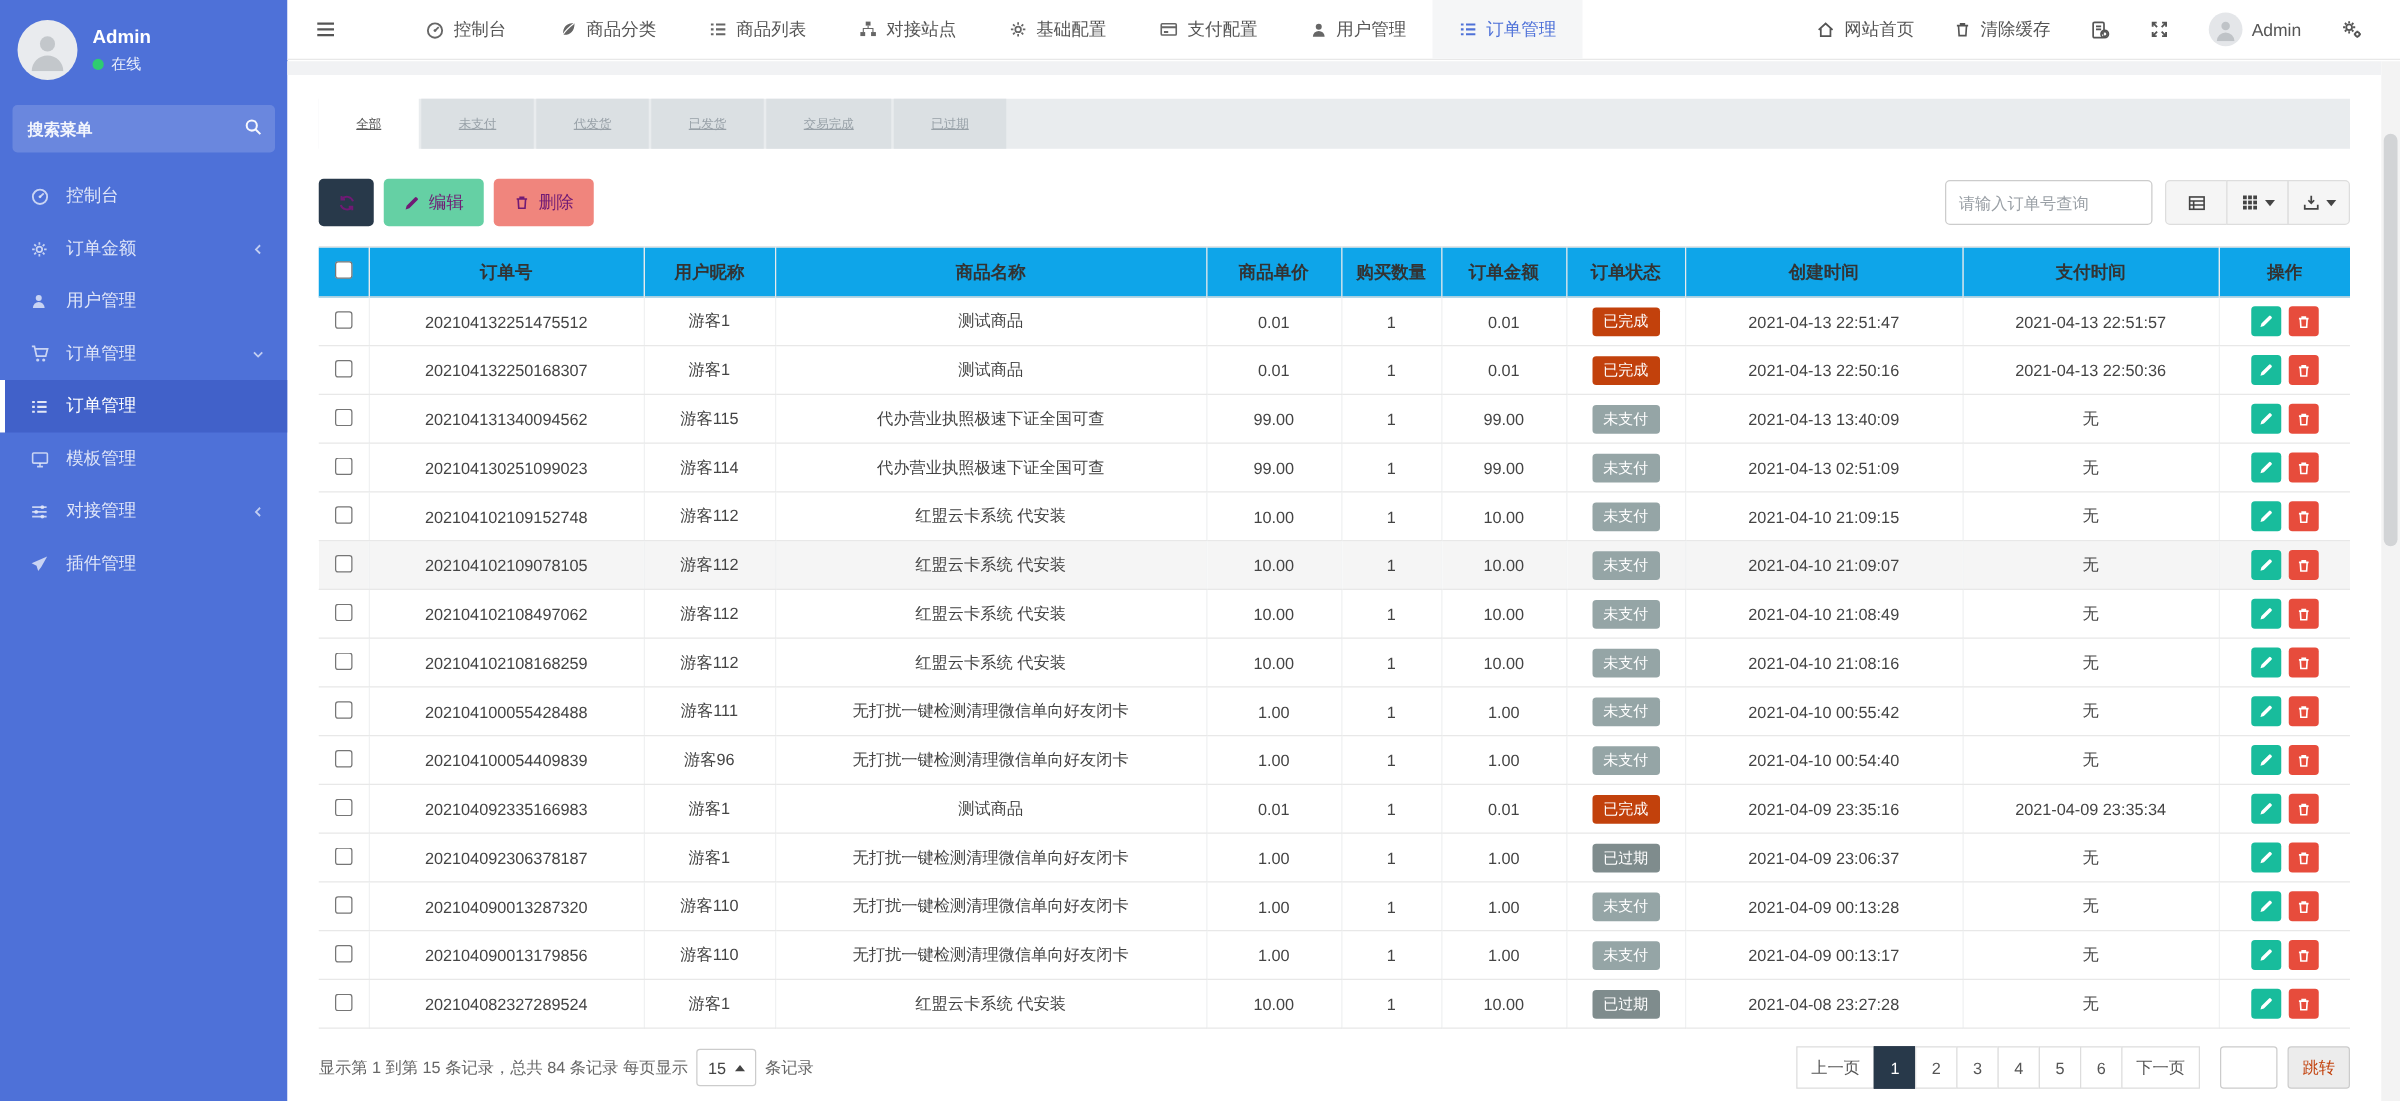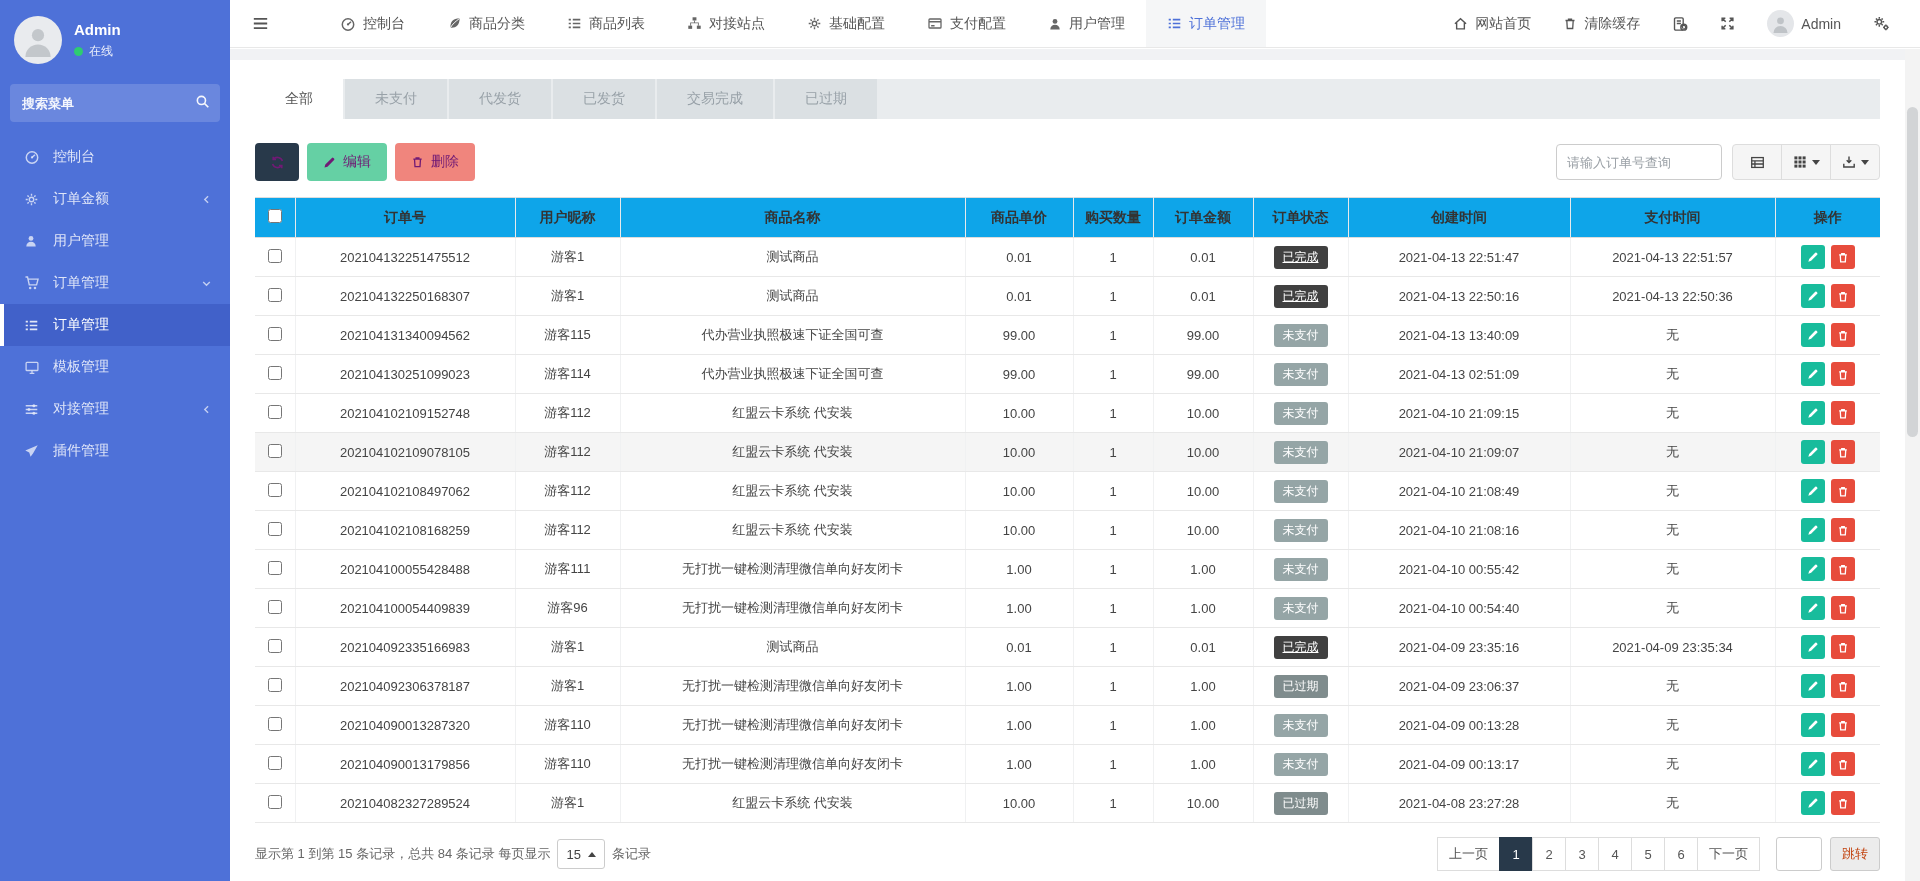--- a/index.html
+++ b/index.html
@@ -36,21 +36,21 @@
   .nitem.active .nicon { color:#4e71d8; }
   .nav-right { margin-left:auto; display:flex; align-items:stretch; padding-right:14px; }
   .ritem { display:flex; align-items:center; gap:7px; padding:0 16px; color:#555; font-size:14px; cursor:pointer; white-space:nowrap; }
   .ritem .nicon { display:flex; color:#555; }
   .nav-avatar { width:27px; height:27px; border-radius:50%; background:#e4e6e9; display:flex; align-items:center; justify-content:center; overflow:hidden; }
 
   
   .content { position:absolute; left:230px; top:49px; right:15px; bottom:0; background:#fff; padding:0 25px; }
   .topstrip { position:absolute; left:0; right:0; top:0; height:11px; background:#f1f2f4; }
   .tabs { margin-top:30px; height:40px; background:#e9ecee; display:flex; align-items:flex-end; }
-  .tab { height:40px; display:flex; align-items:center; padding:0 30px; background:#dbe0e3; color:#98a1a8; font-size:14px; margin-right:2px; cursor:pointer; }
+  .tab { height:40px; display:flex; align-items:center; padding:0 30px; background:#dbe0e3; color:#98a1a8; font-size:10px; margin-right:2px; cursor:pointer;text-decoration:underline; }
   .tab.active { background:#fff; color:#555; height:46px; margin-top:-3px; position:relative; top:3px; }
 
   .toolbar { margin-top:24px; display:flex; align-items:center; }
   .btn { border:none; border-radius:4px; height:38px; display:inline-flex; align-items:center; justify-content:center; gap:7px; color:#701a75; font-size:14px; cursor:pointer; font-family:inherit; }
   .btn-refresh { width:44px; background:#28394a; }
   .btn-edit { background:#65d0a4; padding:0 16px; margin-left:8px; }
   .btn-del { background:#f0857d; padding:0 16px; margin-left:8px; }
   .tb-right { margin-left:auto; display:flex; align-items:center; }
   .tb-search { width:166px; height:36px; border:1px solid #ccc; border-radius:4px; padding:0 10px; font-size:13px; color:#333; outline:none; font-family:inherit; }
   .tb-search::placeholder { color:#9aa0a6; }
@@ -62,21 +62,21 @@
   .caret-up { width:0; height:0; border-left:4px solid transparent; border-right:4px solid transparent; border-bottom:5px solid #444; display:inline-block; }
 
   
   table { width:100%; border-collapse:collapse; margin-top:16px; table-layout:fixed; }
   thead th { height:40px; font-size:14px; font-weight:bold; color:#333; border-top:1px solid #ddd; border-bottom:1px solid #ddd; border-right:1px solid #e7eaec; background:#0ea5e9; text-align:center; }
   thead th:last-child { border-right:none; }
   tbody td { height:39px; font-size:13px; color:#444; border-bottom:1px solid #e8e8e8; border-right:1px solid #f0f1f2; text-align:center; overflow:hidden; white-space:nowrap; }
   tbody td:last-child { border-right:none; }
   tbody tr.hover { background:#f5f5f5; }
   .badge { display:inline-block; padding:3px 9px; border-radius:3px; color:#fff; font-size:12px; }
-  .badge.success { background:#404040;text-decoration:underline; }
+  .badge.success { background:#c2410c; }
   .badge.unpaid { background:#95a5a6; }
   .badge.expired { background:#7f8c8d; }
   .acts { display:flex; align-items:center; justify-content:center; gap:6px; }
   .abtn { width:24px; height:24px; border:none; border-radius:3px; display:flex; align-items:center; justify-content:center; color:#fff; cursor:pointer; }
   .abtn.edit { background:#18bc9c; }
   .abtn.del { background:#e74c3c; }
   input[type=checkbox] { width:14px; height:14px; cursor:pointer; }
 
   
   .tfoot { margin-top:14px; display:flex; align-items:center; font-size:13px; color:#666; }

